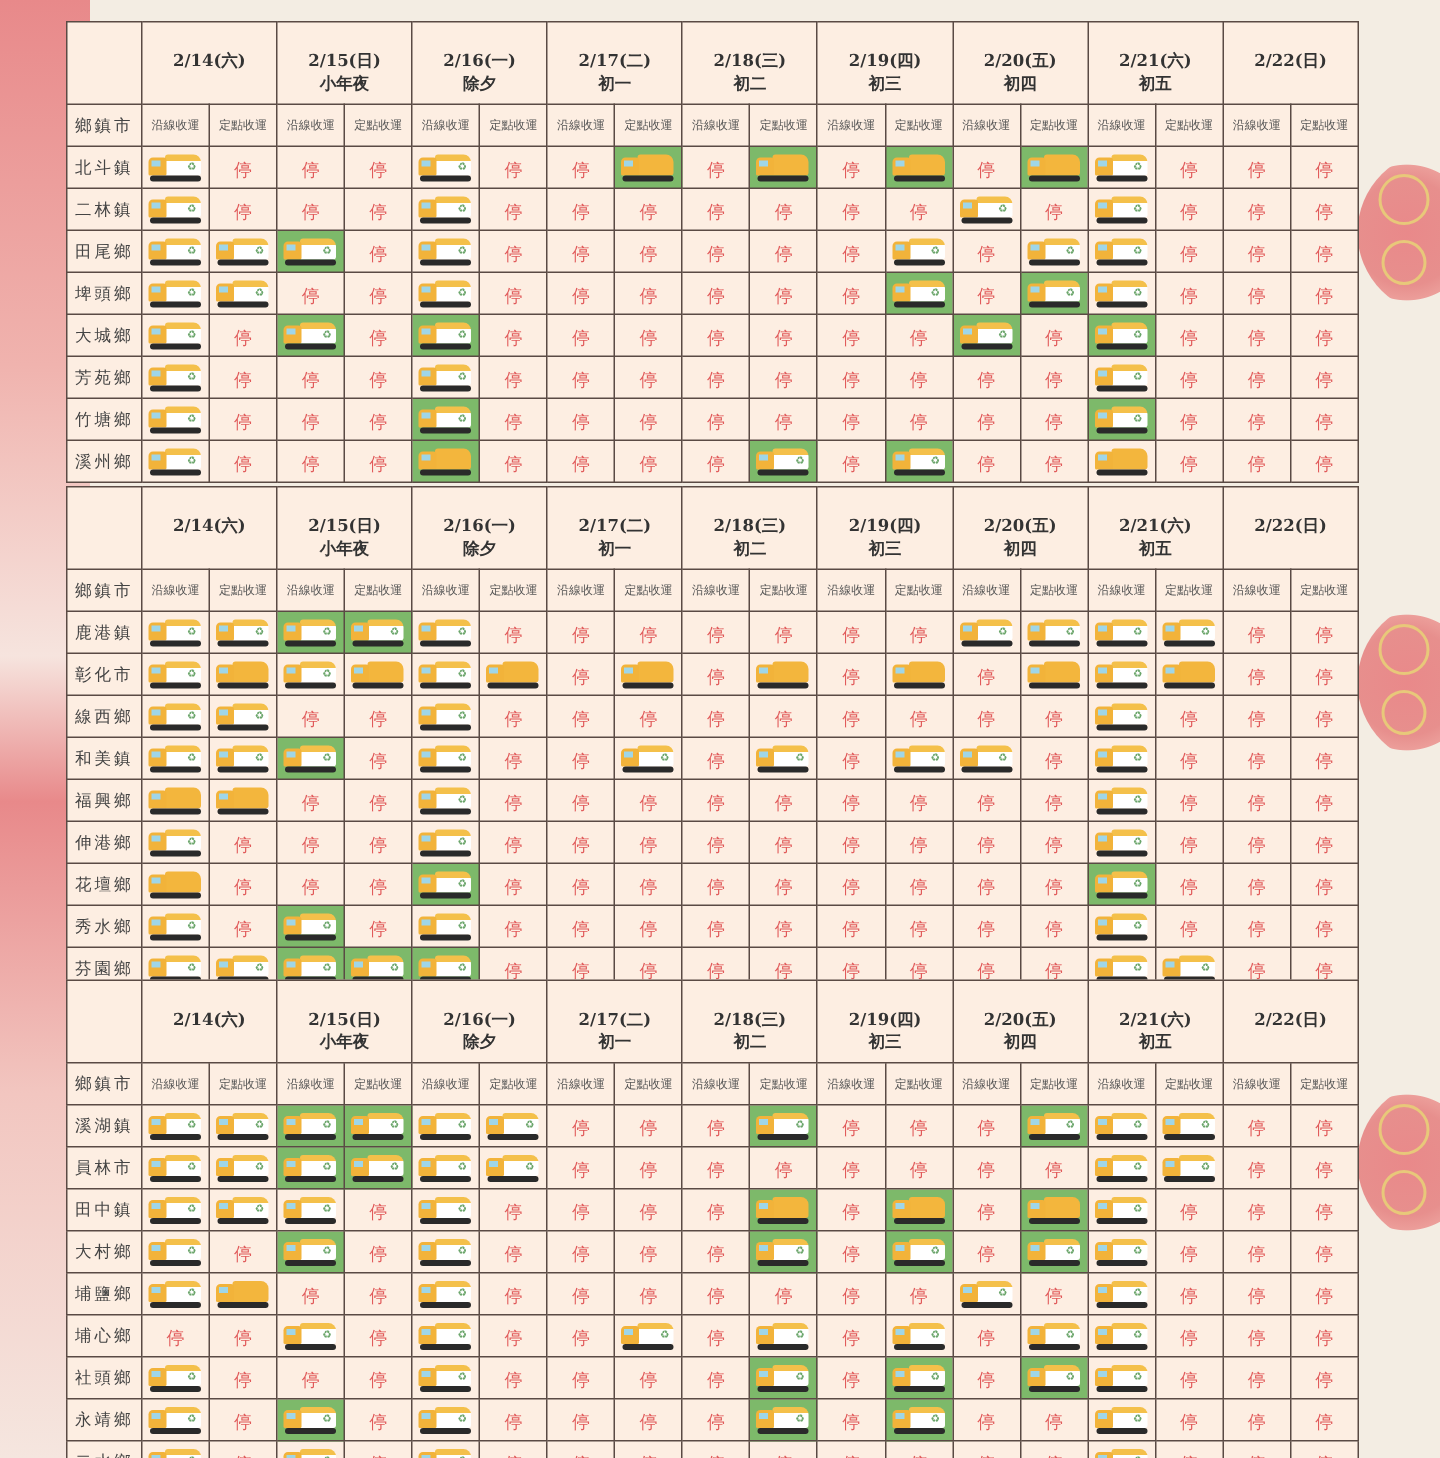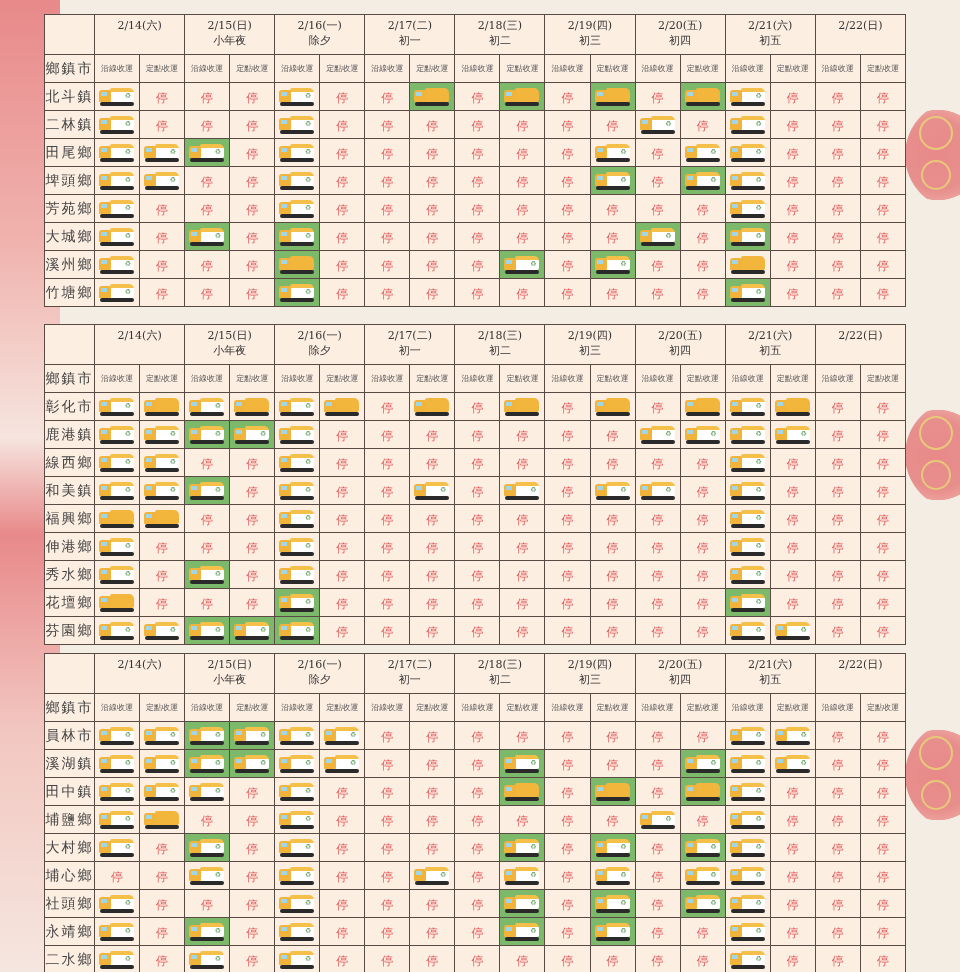--- a/index.html
+++ b/index.html
@@ -12,23 +12,23 @@
     background:linear-gradient(180deg,#e8898a 0%,#f0b3ae 25%,#f6e4de 45%,#e8898a 55%,#f2c6c0 75%,#f5e6df 100%);}
   .bg-right{position:absolute;right:0;top:0;width:60px;height:972px;background:#f3ede3;}
   .cloud{position:absolute;right:0;width:55px;height:110px;border-radius:55px 0 0 55px;
     background:radial-gradient(circle at 60% 50%,#e9898a 0%,#e78f8d 55%,#ec9e9a 70%,transparent 71%);}
   .cloud::before,.cloud::after{content:"";position:absolute;border:2px solid #e8c87a;border-radius:50%;}
   .cloud::before{width:30px;height:30px;left:14px;top:16px;}
   .cloud::after{width:26px;height:26px;left:16px;top:60px;}
   .block{position:absolute;left:44px;width:862px;background:#fdeee2;}
   table{border-collapse:collapse;width:100%;table-layout:fixed;}
   td,th{border:1px solid #5a4a44;text-align:center;padding:0;color:#333;}
-  th.date{height:36px;font-size:11px;font-weight:normal;line-height:15px;vertical-align:top;padding-top:3px;}
+  th.date{height:36px;font-size:11px;font-weight:bold;line-height:15px;vertical-align:top;padding-top:18px;}
   .subcol{height:27px;font-size:8px;color:#555;}
-  .town{font-size:14px;letter-spacing:2px;color:#444;}
+  .town{font-size:11px;letter-spacing:2px;color:#444;}
   .body-row td{height:27px;}
   .stop{color:#e15a5a;font-size:12px;}
   .green{background:#7db96a;}
   .truck{display:inline-block;position:relative;width:38px;height:20px;vertical-align:middle;}
   .truck .cab{position:absolute;left:1px;top:3px;width:12px;height:12px;background:#f2b33a;border-radius:3px 2px 1px 1px;}
   .truck .cab::after{content:"";position:absolute;left:2px;top:2px;width:6px;height:4px;background:#9fd6e8;}
   .truck .box{position:absolute;left:12px;top:1px;width:24px;height:14px;border-radius:2px 5px 2px 1px;}
   .truck.both .box{background:linear-gradient(180deg,#f4c04a 0 30%,#fff 30%);}
   .truck.both .box::after{content:"♻";position:absolute;right:3px;top:4px;font-size:7px;color:#6aa56a;}
   .truck.garbage .box{background:#f3b63d;}
@@ -178,20 +178,41 @@
           <td class=""><span class="stop">停</span></td>
           <td class="green"><span class="truck both"><span class="box"></span><span class="cab"></span><span class="wheels"></span></span></td>
           <td class=""><span class="stop">停</span></td>
           <td class="green"><span class="truck both"><span class="box"></span><span class="cab"></span><span class="wheels"></span></span></td>
           <td class=""><span class="truck both"><span class="box"></span><span class="cab"></span><span class="wheels"></span></span></td>
           <td class=""><span class="stop">停</span></td>
           <td class=""><span class="stop">停</span></td>
           <td class=""><span class="stop">停</span></td>
         </tr>
         <tr class="body-row">
+          <td class="town">大城鄉</td>
+          <td class=""><span class="truck both"><span class="box"></span><span class="cab"></span><span class="wheels"></span></span></td>
+          <td class=""><span class="stop">停</span></td>
+          <td class="green"><span class="truck both"><span class="box"></span><span class="cab"></span><span class="wheels"></span></span></td>
+          <td class=""><span class="stop">停</span></td>
+          <td class="green"><span class="truck both"><span class="box"></span><span class="cab"></span><span class="wheels"></span></span></td>
+          <td class=""><span class="stop">停</span></td>
+          <td class=""><span class="stop">停</span></td>
+          <td class=""><span class="stop">停</span></td>
+          <td class=""><span class="stop">停</span></td>
+          <td class=""><span class="stop">停</span></td>
+          <td class=""><span class="stop">停</span></td>
+          <td class=""><span class="stop">停</span></td>
+          <td class="green"><span class="truck both"><span class="box"></span><span class="cab"></span><span class="wheels"></span></span></td>
+          <td class=""><span class="stop">停</span></td>
+          <td class="green"><span class="truck both"><span class="box"></span><span class="cab"></span><span class="wheels"></span></span></td>
+          <td class=""><span class="stop">停</span></td>
+          <td class=""><span class="stop">停</span></td>
+          <td class=""><span class="stop">停</span></td>
+        </tr>
+        <tr class="body-row">
           <td class="town">芳苑鄉</td>
           <td class=""><span class="truck both"><span class="box"></span><span class="cab"></span><span class="wheels"></span></span></td>
           <td class=""><span class="stop">停</span></td>
           <td class=""><span class="stop">停</span></td>
           <td class=""><span class="stop">停</span></td>
           <td class=""><span class="truck both"><span class="box"></span><span class="cab"></span><span class="wheels"></span></span></td>
           <td class=""><span class="stop">停</span></td>
           <td class=""><span class="stop">停</span></td>
           <td class=""><span class="stop">停</span></td>
           <td class=""><span class="stop">停</span></td>
@@ -199,34 +220,34 @@
           <td class=""><span class="stop">停</span></td>
           <td class=""><span class="stop">停</span></td>
           <td class=""><span class="stop">停</span></td>
           <td class=""><span class="stop">停</span></td>
           <td class=""><span class="truck both"><span class="box"></span><span class="cab"></span><span class="wheels"></span></span></td>
           <td class=""><span class="stop">停</span></td>
           <td class=""><span class="stop">停</span></td>
           <td class=""><span class="stop">停</span></td>
         </tr>
         <tr class="body-row">
-          <td class="town">大城鄉</td>
-          <td class=""><span class="truck both"><span class="box"></span><span class="cab"></span><span class="wheels"></span></span></td>
-          <td class=""><span class="stop">停</span></td>
-          <td class="green"><span class="truck both"><span class="box"></span><span class="cab"></span><span class="wheels"></span></span></td>
-          <td class=""><span class="stop">停</span></td>
-          <td class="green"><span class="truck both"><span class="box"></span><span class="cab"></span><span class="wheels"></span></span></td>
-          <td class=""><span class="stop">停</span></td>
-          <td class=""><span class="stop">停</span></td>
-          <td class=""><span class="stop">停</span></td>
-          <td class=""><span class="stop">停</span></td>
-          <td class=""><span class="stop">停</span></td>
-          <td class=""><span class="stop">停</span></td>
-          <td class=""><span class="stop">停</span></td>
-          <td class="green"><span class="truck both"><span class="box"></span><span class="cab"></span><span class="wheels"></span></span></td>
+          <td class="town">竹塘鄉</td>
+          <td class=""><span class="truck both"><span class="box"></span><span class="cab"></span><span class="wheels"></span></span></td>
+          <td class=""><span class="stop">停</span></td>
+          <td class=""><span class="stop">停</span></td>
+          <td class=""><span class="stop">停</span></td>
+          <td class="green"><span class="truck both"><span class="box"></span><span class="cab"></span><span class="wheels"></span></span></td>
+          <td class=""><span class="stop">停</span></td>
+          <td class=""><span class="stop">停</span></td>
+          <td class=""><span class="stop">停</span></td>
+          <td class=""><span class="stop">停</span></td>
+          <td class=""><span class="stop">停</span></td>
+          <td class=""><span class="stop">停</span></td>
+          <td class=""><span class="stop">停</span></td>
+          <td class=""><span class="stop">停</span></td>
           <td class=""><span class="stop">停</span></td>
           <td class="green"><span class="truck both"><span class="box"></span><span class="cab"></span><span class="wheels"></span></span></td>
           <td class=""><span class="stop">停</span></td>
           <td class=""><span class="stop">停</span></td>
           <td class=""><span class="stop">停</span></td>
         </tr>
         <tr class="body-row">
           <td class="town">溪州鄉</td>
           <td class=""><span class="truck both"><span class="box"></span><span class="cab"></span><span class="wheels"></span></span></td>
           <td class=""><span class="stop">停</span></td>
@@ -236,41 +257,20 @@
           <td class=""><span class="stop">停</span></td>
           <td class=""><span class="stop">停</span></td>
           <td class=""><span class="stop">停</span></td>
           <td class=""><span class="stop">停</span></td>
           <td class="green"><span class="truck both"><span class="box"></span><span class="cab"></span><span class="wheels"></span></span></td>
           <td class=""><span class="stop">停</span></td>
           <td class="green"><span class="truck both"><span class="box"></span><span class="cab"></span><span class="wheels"></span></span></td>
           <td class=""><span class="stop">停</span></td>
           <td class=""><span class="stop">停</span></td>
           <td class=""><span class="truck garbage"><span class="box"></span><span class="cab"></span><span class="wheels"></span></span></td>
-          <td class=""><span class="stop">停</span></td>
-          <td class=""><span class="stop">停</span></td>
-          <td class=""><span class="stop">停</span></td>
-        </tr>
-        <tr class="body-row">
-          <td class="town">竹塘鄉</td>
-          <td class=""><span class="truck both"><span class="box"></span><span class="cab"></span><span class="wheels"></span></span></td>
-          <td class=""><span class="stop">停</span></td>
-          <td class=""><span class="stop">停</span></td>
-          <td class=""><span class="stop">停</span></td>
-          <td class="green"><span class="truck both"><span class="box"></span><span class="cab"></span><span class="wheels"></span></span></td>
-          <td class=""><span class="stop">停</span></td>
-          <td class=""><span class="stop">停</span></td>
-          <td class=""><span class="stop">停</span></td>
-          <td class=""><span class="stop">停</span></td>
-          <td class=""><span class="stop">停</span></td>
-          <td class=""><span class="stop">停</span></td>
-          <td class=""><span class="stop">停</span></td>
-          <td class=""><span class="stop">停</span></td>
-          <td class=""><span class="stop">停</span></td>
-          <td class="green"><span class="truck both"><span class="box"></span><span class="cab"></span><span class="wheels"></span></span></td>
           <td class=""><span class="stop">停</span></td>
           <td class=""><span class="stop">停</span></td>
           <td class=""><span class="stop">停</span></td>
         </tr>
       </tbody>
     </table>
   </div>
 <div id="block-1" class="block" style="top:324px">
     <table>
       <colgroup>
@@ -322,20 +322,41 @@
           <td class="subcol">沿線收運</td>
           <td class="subcol">定點收運</td>
           <td class="subcol">沿線收運</td>
           <td class="subcol">定點收運</td>
           <td class="subcol">沿線收運</td>
           <td class="subcol">定點收運</td>
           <td class="subcol">沿線收運</td>
           <td class="subcol">定點收運</td>
         </tr>
         <tr class="body-row">
+          <td class="town">鹿港鎮</td>
+          <td class=""><span class="truck both"><span class="box"></span><span class="cab"></span><span class="wheels"></span></span></td>
+          <td class=""><span class="truck both"><span class="box"></span><span class="cab"></span><span class="wheels"></span></span></td>
+          <td class="green"><span class="truck both"><span class="box"></span><span class="cab"></span><span class="wheels"></span></span></td>
+          <td class="green"><span class="truck both"><span class="box"></span><span class="cab"></span><span class="wheels"></span></span></td>
+          <td class=""><span class="truck both"><span class="box"></span><span class="cab"></span><span class="wheels"></span></span></td>
+          <td class=""><span class="stop">停</span></td>
+          <td class=""><span class="stop">停</span></td>
+          <td class=""><span class="stop">停</span></td>
+          <td class=""><span class="stop">停</span></td>
+          <td class=""><span class="stop">停</span></td>
+          <td class=""><span class="stop">停</span></td>
+          <td class=""><span class="stop">停</span></td>
+          <td class=""><span class="truck both"><span class="box"></span><span class="cab"></span><span class="wheels"></span></span></td>
+          <td class=""><span class="truck both"><span class="box"></span><span class="cab"></span><span class="wheels"></span></span></td>
+          <td class=""><span class="truck both"><span class="box"></span><span class="cab"></span><span class="wheels"></span></span></td>
+          <td class=""><span class="truck both"><span class="box"></span><span class="cab"></span><span class="wheels"></span></span></td>
+          <td class=""><span class="stop">停</span></td>
+          <td class=""><span class="stop">停</span></td>
+        </tr>
+        <tr class="body-row">
           <td class="town">彰化市</td>
           <td class=""><span class="truck both"><span class="box"></span><span class="cab"></span><span class="wheels"></span></span></td>
           <td class=""><span class="truck garbage"><span class="box"></span><span class="cab"></span><span class="wheels"></span></span></td>
           <td class=""><span class="truck both"><span class="box"></span><span class="cab"></span><span class="wheels"></span></span></td>
           <td class=""><span class="truck garbage"><span class="box"></span><span class="cab"></span><span class="wheels"></span></span></td>
           <td class=""><span class="truck both"><span class="box"></span><span class="cab"></span><span class="wheels"></span></span></td>
           <td class=""><span class="truck garbage"><span class="box"></span><span class="cab"></span><span class="wheels"></span></span></td>
           <td class=""><span class="stop">停</span></td>
           <td class=""><span class="truck garbage"><span class="box"></span><span class="cab"></span><span class="wheels"></span></span></td>
           <td class=""><span class="stop">停</span></td>
@@ -343,41 +364,20 @@
           <td class=""><span class="stop">停</span></td>
           <td class=""><span class="truck garbage"><span class="box"></span><span class="cab"></span><span class="wheels"></span></span></td>
           <td class=""><span class="stop">停</span></td>
           <td class=""><span class="truck garbage"><span class="box"></span><span class="cab"></span><span class="wheels"></span></span></td>
           <td class=""><span class="truck both"><span class="box"></span><span class="cab"></span><span class="wheels"></span></span></td>
           <td class=""><span class="truck garbage"><span class="box"></span><span class="cab"></span><span class="wheels"></span></span></td>
           <td class=""><span class="stop">停</span></td>
           <td class=""><span class="stop">停</span></td>
         </tr>
         <tr class="body-row">
-          <td class="town">鹿港鎮</td>
-          <td class=""><span class="truck both"><span class="box"></span><span class="cab"></span><span class="wheels"></span></span></td>
-          <td class=""><span class="truck both"><span class="box"></span><span class="cab"></span><span class="wheels"></span></span></td>
-          <td class="green"><span class="truck both"><span class="box"></span><span class="cab"></span><span class="wheels"></span></span></td>
-          <td class="green"><span class="truck both"><span class="box"></span><span class="cab"></span><span class="wheels"></span></span></td>
-          <td class=""><span class="truck both"><span class="box"></span><span class="cab"></span><span class="wheels"></span></span></td>
-          <td class=""><span class="stop">停</span></td>
-          <td class=""><span class="stop">停</span></td>
-          <td class=""><span class="stop">停</span></td>
-          <td class=""><span class="stop">停</span></td>
-          <td class=""><span class="stop">停</span></td>
-          <td class=""><span class="stop">停</span></td>
-          <td class=""><span class="stop">停</span></td>
-          <td class=""><span class="truck both"><span class="box"></span><span class="cab"></span><span class="wheels"></span></span></td>
-          <td class=""><span class="truck both"><span class="box"></span><span class="cab"></span><span class="wheels"></span></span></td>
-          <td class=""><span class="truck both"><span class="box"></span><span class="cab"></span><span class="wheels"></span></span></td>
-          <td class=""><span class="truck both"><span class="box"></span><span class="cab"></span><span class="wheels"></span></span></td>
-          <td class=""><span class="stop">停</span></td>
-          <td class=""><span class="stop">停</span></td>
-        </tr>
-        <tr class="body-row">
           <td class="town">線西鄉</td>
           <td class=""><span class="truck both"><span class="box"></span><span class="cab"></span><span class="wheels"></span></span></td>
           <td class=""><span class="truck both"><span class="box"></span><span class="cab"></span><span class="wheels"></span></span></td>
           <td class=""><span class="stop">停</span></td>
           <td class=""><span class="stop">停</span></td>
           <td class=""><span class="truck both"><span class="box"></span><span class="cab"></span><span class="wheels"></span></span></td>
           <td class=""><span class="stop">停</span></td>
           <td class=""><span class="stop">停</span></td>
           <td class=""><span class="stop">停</span></td>
           <td class=""><span class="stop">停</span></td>
@@ -448,57 +448,57 @@
           <td class=""><span class="stop">停</span></td>
           <td class=""><span class="stop">停</span></td>
           <td class=""><span class="stop">停</span></td>
           <td class=""><span class="stop">停</span></td>
           <td class=""><span class="truck both"><span class="box"></span><span class="cab"></span><span class="wheels"></span></span></td>
           <td class=""><span class="stop">停</span></td>
           <td class=""><span class="stop">停</span></td>
           <td class=""><span class="stop">停</span></td>
         </tr>
         <tr class="body-row">
+          <td class="town">花壇鄉</td>
+          <td class=""><span class="truck garbage"><span class="box"></span><span class="cab"></span><span class="wheels"></span></span></td>
+          <td class=""><span class="stop">停</span></td>
+          <td class=""><span class="stop">停</span></td>
+          <td class=""><span class="stop">停</span></td>
+          <td class="green"><span class="truck both"><span class="box"></span><span class="cab"></span><span class="wheels"></span></span></td>
+          <td class=""><span class="stop">停</span></td>
+          <td class=""><span class="stop">停</span></td>
+          <td class=""><span class="stop">停</span></td>
+          <td class=""><span class="stop">停</span></td>
+          <td class=""><span class="stop">停</span></td>
+          <td class=""><span class="stop">停</span></td>
+          <td class=""><span class="stop">停</span></td>
+          <td class=""><span class="stop">停</span></td>
+          <td class=""><span class="stop">停</span></td>
+          <td class="green"><span class="truck both"><span class="box"></span><span class="cab"></span><span class="wheels"></span></span></td>
+          <td class=""><span class="stop">停</span></td>
+          <td class=""><span class="stop">停</span></td>
+          <td class=""><span class="stop">停</span></td>
+        </tr>
+        <tr class="body-row">
           <td class="town">秀水鄉</td>
           <td class=""><span class="truck both"><span class="box"></span><span class="cab"></span><span class="wheels"></span></span></td>
           <td class=""><span class="stop">停</span></td>
           <td class="green"><span class="truck both"><span class="box"></span><span class="cab"></span><span class="wheels"></span></span></td>
           <td class=""><span class="stop">停</span></td>
           <td class=""><span class="truck both"><span class="box"></span><span class="cab"></span><span class="wheels"></span></span></td>
           <td class=""><span class="stop">停</span></td>
           <td class=""><span class="stop">停</span></td>
           <td class=""><span class="stop">停</span></td>
           <td class=""><span class="stop">停</span></td>
           <td class=""><span class="stop">停</span></td>
           <td class=""><span class="stop">停</span></td>
           <td class=""><span class="stop">停</span></td>
           <td class=""><span class="stop">停</span></td>
           <td class=""><span class="stop">停</span></td>
           <td class=""><span class="truck both"><span class="box"></span><span class="cab"></span><span class="wheels"></span></span></td>
-          <td class=""><span class="stop">停</span></td>
-          <td class=""><span class="stop">停</span></td>
-          <td class=""><span class="stop">停</span></td>
-        </tr>
-        <tr class="body-row">
-          <td class="town">花壇鄉</td>
-          <td class=""><span class="truck garbage"><span class="box"></span><span class="cab"></span><span class="wheels"></span></span></td>
-          <td class=""><span class="stop">停</span></td>
-          <td class=""><span class="stop">停</span></td>
-          <td class=""><span class="stop">停</span></td>
-          <td class="green"><span class="truck both"><span class="box"></span><span class="cab"></span><span class="wheels"></span></span></td>
-          <td class=""><span class="stop">停</span></td>
-          <td class=""><span class="stop">停</span></td>
-          <td class=""><span class="stop">停</span></td>
-          <td class=""><span class="stop">停</span></td>
-          <td class=""><span class="stop">停</span></td>
-          <td class=""><span class="stop">停</span></td>
-          <td class=""><span class="stop">停</span></td>
-          <td class=""><span class="stop">停</span></td>
-          <td class=""><span class="stop">停</span></td>
-          <td class="green"><span class="truck both"><span class="box"></span><span class="cab"></span><span class="wheels"></span></span></td>
           <td class=""><span class="stop">停</span></td>
           <td class=""><span class="stop">停</span></td>
           <td class=""><span class="stop">停</span></td>
         </tr>
         <tr class="body-row">
           <td class="town">芬園鄉</td>
           <td class=""><span class="truck both"><span class="box"></span><span class="cab"></span><span class="wheels"></span></span></td>
           <td class=""><span class="truck both"><span class="box"></span><span class="cab"></span><span class="wheels"></span></span></td>
           <td class="green"><span class="truck both"><span class="box"></span><span class="cab"></span><span class="wheels"></span></span></td>
           <td class="green"><span class="truck both"><span class="box"></span><span class="cab"></span><span class="wheels"></span></span></td>
@@ -571,20 +571,41 @@
           <td class="subcol">沿線收運</td>
           <td class="subcol">定點收運</td>
           <td class="subcol">沿線收運</td>
           <td class="subcol">定點收運</td>
           <td class="subcol">沿線收運</td>
           <td class="subcol">定點收運</td>
           <td class="subcol">沿線收運</td>
           <td class="subcol">定點收運</td>
         </tr>
         <tr class="body-row">
+          <td class="town">溪湖鎮</td>
+          <td class=""><span class="truck both"><span class="box"></span><span class="cab"></span><span class="wheels"></span></span></td>
+          <td class=""><span class="truck both"><span class="box"></span><span class="cab"></span><span class="wheels"></span></span></td>
+          <td class="green"><span class="truck both"><span class="box"></span><span class="cab"></span><span class="wheels"></span></span></td>
+          <td class="green"><span class="truck both"><span class="box"></span><span class="cab"></span><span class="wheels"></span></span></td>
+          <td class=""><span class="truck both"><span class="box"></span><span class="cab"></span><span class="wheels"></span></span></td>
+          <td class=""><span class="truck both"><span class="box"></span><span class="cab"></span><span class="wheels"></span></span></td>
+          <td class=""><span class="stop">停</span></td>
+          <td class=""><span class="stop">停</span></td>
+          <td class=""><span class="stop">停</span></td>
+          <td class="green"><span class="truck both"><span class="box"></span><span class="cab"></span><span class="wheels"></span></span></td>
+          <td class=""><span class="stop">停</span></td>
+          <td class=""><span class="stop">停</span></td>
+          <td class=""><span class="stop">停</span></td>
+          <td class="green"><span class="truck both"><span class="box"></span><span class="cab"></span><span class="wheels"></span></span></td>
+          <td class=""><span class="truck both"><span class="box"></span><span class="cab"></span><span class="wheels"></span></span></td>
+          <td class=""><span class="truck both"><span class="box"></span><span class="cab"></span><span class="wheels"></span></span></td>
+          <td class=""><span class="stop">停</span></td>
+          <td class=""><span class="stop">停</span></td>
+        </tr>
+        <tr class="body-row">
           <td class="town">員林市</td>
           <td class=""><span class="truck both"><span class="box"></span><span class="cab"></span><span class="wheels"></span></span></td>
           <td class=""><span class="truck both"><span class="box"></span><span class="cab"></span><span class="wheels"></span></span></td>
           <td class="green"><span class="truck both"><span class="box"></span><span class="cab"></span><span class="wheels"></span></span></td>
           <td class="green"><span class="truck both"><span class="box"></span><span class="cab"></span><span class="wheels"></span></span></td>
           <td class=""><span class="truck both"><span class="box"></span><span class="cab"></span><span class="wheels"></span></span></td>
           <td class=""><span class="truck both"><span class="box"></span><span class="cab"></span><span class="wheels"></span></span></td>
           <td class=""><span class="stop">停</span></td>
           <td class=""><span class="stop">停</span></td>
           <td class=""><span class="stop">停</span></td>
@@ -592,41 +613,20 @@
           <td class=""><span class="stop">停</span></td>
           <td class=""><span class="stop">停</span></td>
           <td class=""><span class="stop">停</span></td>
           <td class=""><span class="stop">停</span></td>
           <td class=""><span class="truck both"><span class="box"></span><span class="cab"></span><span class="wheels"></span></span></td>
           <td class=""><span class="truck both"><span class="box"></span><span class="cab"></span><span class="wheels"></span></span></td>
           <td class=""><span class="stop">停</span></td>
           <td class=""><span class="stop">停</span></td>
         </tr>
         <tr class="body-row">
-          <td class="town">溪湖鎮</td>
-          <td class=""><span class="truck both"><span class="box"></span><span class="cab"></span><span class="wheels"></span></span></td>
-          <td class=""><span class="truck both"><span class="box"></span><span class="cab"></span><span class="wheels"></span></span></td>
-          <td class="green"><span class="truck both"><span class="box"></span><span class="cab"></span><span class="wheels"></span></span></td>
-          <td class="green"><span class="truck both"><span class="box"></span><span class="cab"></span><span class="wheels"></span></span></td>
-          <td class=""><span class="truck both"><span class="box"></span><span class="cab"></span><span class="wheels"></span></span></td>
-          <td class=""><span class="truck both"><span class="box"></span><span class="cab"></span><span class="wheels"></span></span></td>
-          <td class=""><span class="stop">停</span></td>
-          <td class=""><span class="stop">停</span></td>
-          <td class=""><span class="stop">停</span></td>
-          <td class="green"><span class="truck both"><span class="box"></span><span class="cab"></span><span class="wheels"></span></span></td>
-          <td class=""><span class="stop">停</span></td>
-          <td class=""><span class="stop">停</span></td>
-          <td class=""><span class="stop">停</span></td>
-          <td class="green"><span class="truck both"><span class="box"></span><span class="cab"></span><span class="wheels"></span></span></td>
-          <td class=""><span class="truck both"><span class="box"></span><span class="cab"></span><span class="wheels"></span></span></td>
-          <td class=""><span class="truck both"><span class="box"></span><span class="cab"></span><span class="wheels"></span></span></td>
-          <td class=""><span class="stop">停</span></td>
-          <td class=""><span class="stop">停</span></td>
-        </tr>
-        <tr class="body-row">
           <td class="town">田中鎮</td>
           <td class=""><span class="truck both"><span class="box"></span><span class="cab"></span><span class="wheels"></span></span></td>
           <td class=""><span class="truck both"><span class="box"></span><span class="cab"></span><span class="wheels"></span></span></td>
           <td class=""><span class="truck both"><span class="box"></span><span class="cab"></span><span class="wheels"></span></span></td>
           <td class=""><span class="stop">停</span></td>
           <td class=""><span class="truck both"><span class="box"></span><span class="cab"></span><span class="wheels"></span></span></td>
           <td class=""><span class="stop">停</span></td>
           <td class=""><span class="stop">停</span></td>
           <td class=""><span class="stop">停</span></td>
           <td class=""><span class="stop">停</span></td>
@@ -634,56 +634,56 @@
           <td class=""><span class="stop">停</span></td>
           <td class="green"><span class="truck garbage"><span class="box"></span><span class="cab"></span><span class="wheels"></span></span></td>
           <td class=""><span class="stop">停</span></td>
           <td class="green"><span class="truck garbage"><span class="box"></span><span class="cab"></span><span class="wheels"></span></span></td>
           <td class=""><span class="truck both"><span class="box"></span><span class="cab"></span><span class="wheels"></span></span></td>
           <td class=""><span class="stop">停</span></td>
           <td class=""><span class="stop">停</span></td>
           <td class=""><span class="stop">停</span></td>
         </tr>
         <tr class="body-row">
+          <td class="town">大村鄉</td>
+          <td class=""><span class="truck both"><span class="box"></span><span class="cab"></span><span class="wheels"></span></span></td>
+          <td class=""><span class="stop">停</span></td>
+          <td class="green"><span class="truck both"><span class="box"></span><span class="cab"></span><span class="wheels"></span></span></td>
+          <td class=""><span class="stop">停</span></td>
+          <td class=""><span class="truck both"><span class="box"></span><span class="cab"></span><span class="wheels"></span></span></td>
+          <td class=""><span class="stop">停</span></td>
+          <td class=""><span class="stop">停</span></td>
+          <td class=""><span class="stop">停</span></td>
+          <td class=""><span class="stop">停</span></td>
+          <td class="green"><span class="truck both"><span class="box"></span><span class="cab"></span><span class="wheels"></span></span></td>
+          <td class=""><span class="stop">停</span></td>
+          <td class="green"><span class="truck both"><span class="box"></span><span class="cab"></span><span class="wheels"></span></span></td>
+          <td class=""><span class="stop">停</span></td>
+          <td class="green"><span class="truck both"><span class="box"></span><span class="cab"></span><span class="wheels"></span></span></td>
+          <td class=""><span class="truck both"><span class="box"></span><span class="cab"></span><span class="wheels"></span></span></td>
+          <td class=""><span class="stop">停</span></td>
+          <td class=""><span class="stop">停</span></td>
+          <td class=""><span class="stop">停</span></td>
+        </tr>
+        <tr class="body-row">
           <td class="town">埔鹽鄉</td>
           <td class=""><span class="truck both"><span class="box"></span><span class="cab"></span><span class="wheels"></span></span></td>
           <td class=""><span class="truck garbage"><span class="box"></span><span class="cab"></span><span class="wheels"></span></span></td>
           <td class=""><span class="stop">停</span></td>
           <td class=""><span class="stop">停</span></td>
           <td class=""><span class="truck both"><span class="box"></span><span class="cab"></span><span class="wheels"></span></span></td>
           <td class=""><span class="stop">停</span></td>
           <td class=""><span class="stop">停</span></td>
           <td class=""><span class="stop">停</span></td>
           <td class=""><span class="stop">停</span></td>
           <td class=""><span class="stop">停</span></td>
           <td class=""><span class="stop">停</span></td>
           <td class=""><span class="stop">停</span></td>
           <td class=""><span class="truck both"><span class="box"></span><span class="cab"></span><span class="wheels"></span></span></td>
           <td class=""><span class="stop">停</span></td>
-          <td class=""><span class="truck both"><span class="box"></span><span class="cab"></span><span class="wheels"></span></span></td>
-          <td class=""><span class="stop">停</span></td>
-          <td class=""><span class="stop">停</span></td>
-          <td class=""><span class="stop">停</span></td>
-        </tr>
-        <tr class="body-row">
-          <td class="town">大村鄉</td>
-          <td class=""><span class="truck both"><span class="box"></span><span class="cab"></span><span class="wheels"></span></span></td>
-          <td class=""><span class="stop">停</span></td>
-          <td class="green"><span class="truck both"><span class="box"></span><span class="cab"></span><span class="wheels"></span></span></td>
-          <td class=""><span class="stop">停</span></td>
-          <td class=""><span class="truck both"><span class="box"></span><span class="cab"></span><span class="wheels"></span></span></td>
-          <td class=""><span class="stop">停</span></td>
-          <td class=""><span class="stop">停</span></td>
-          <td class=""><span class="stop">停</span></td>
-          <td class=""><span class="stop">停</span></td>
-          <td class="green"><span class="truck both"><span class="box"></span><span class="cab"></span><span class="wheels"></span></span></td>
-          <td class=""><span class="stop">停</span></td>
-          <td class="green"><span class="truck both"><span class="box"></span><span class="cab"></span><span class="wheels"></span></span></td>
-          <td class=""><span class="stop">停</span></td>
-          <td class="green"><span class="truck both"><span class="box"></span><span class="cab"></span><span class="wheels"></span></span></td>
           <td class=""><span class="truck both"><span class="box"></span><span class="cab"></span><span class="wheels"></span></span></td>
           <td class=""><span class="stop">停</span></td>
           <td class=""><span class="stop">停</span></td>
           <td class=""><span class="stop">停</span></td>
         </tr>
         <tr class="body-row">
           <td class="town">埔心鄉</td>
           <td class=""><span class="stop">停</span></td>
           <td class=""><span class="stop">停</span></td>
           <td class=""><span class="truck both"><span class="box"></span><span class="cab"></span><span class="wheels"></span></span></td>

